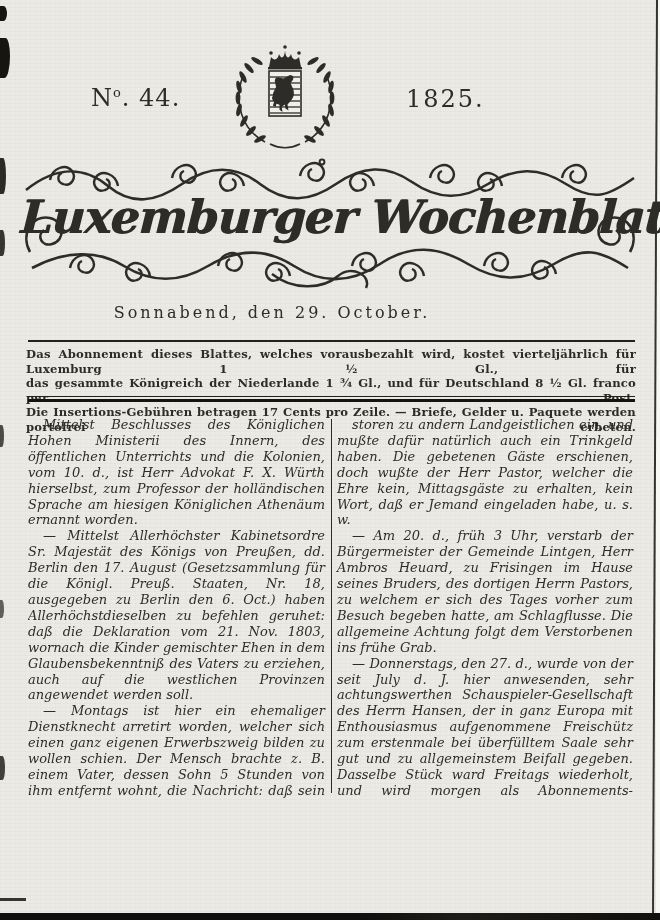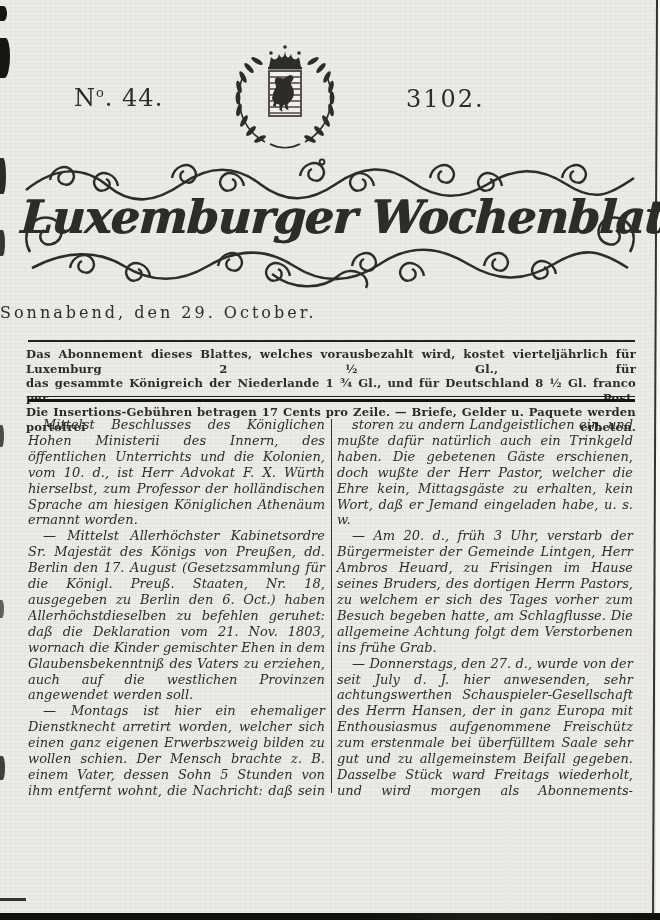--- a/index.html
+++ b/index.html
@@ -23,37 +23,37 @@
   .edge-c{left:0;top:158px;width:6px;height:36px;border-radius:0 60% 60% 0;opacity:.9;}
   .edge-d{left:0;top:230px;width:5px;height:26px;border-radius:0 60% 60% 0;opacity:.85;}
   .edge-e{left:0;top:425px;width:4px;height:22px;opacity:.75;border-radius:0 60% 60% 0;}
   .edge-f{left:0;top:600px;width:4px;height:18px;opacity:.65;border-radius:0 60% 60% 0;}
   .edge-g{left:0;top:756px;width:5px;height:24px;opacity:.8;border-radius:0 60% 60% 0;}
   .edge-h{left:0;top:898px;width:26px;height:3px;opacity:.85;}
   .right-light{right:0;top:0;width:4px;height:920px;background:#f7f7f4;}
   .right-line{right:4px;top:-4px;width:2px;height:930px;background:#35332e;transform:rotate(.25deg);}
   .bottom-band{left:0;bottom:0;width:660px;height:7px;background:linear-gradient(90deg,#100f0d 0 55%,#1d1c19 70%,#100f0d 100%);}
   
-  .issue-no{position:absolute;left:74px;top:84px;font-size:24px;letter-spacing:1px;}
+  .issue-no{position:absolute;left:91px;top:84px;font-size:24px;letter-spacing:1px;}
   .issue-no .sup{font-size:13px;vertical-align:9px;}
   .year{position:absolute;left:406px;top:85px;font-size:24px;letter-spacing:2px;}
   .emblem{position:absolute;left:210px;top:40px;width:150px;height:112px;}
   
   .ornament-band{position:absolute;left:22px;top:156px;width:616px;height:140px;}
   .masthead-text{
     position:absolute;left:20px;top:190px;width:620px;height:72px;
     font-size:46px;font-weight:bold;font-style:italic;
     text-align:center;white-space:nowrap;
     transform:skewX(-3deg);
     text-shadow:1px 0 0 #2e2c28;
     letter-spacing:-1px;
   }
   .date-line{
     position:absolute;left:0;top:303px;width:544px;
-    font-size:16px;letter-spacing:3px;font-weight:500;
+    text-align:center;font-size:16px;letter-spacing:3px;font-weight:500;
   }
   
   .rule-top{position:absolute;left:28px;top:340px;width:607px;height:2px;background:#23211d;}
   .notice{
     position:absolute;left:26px;top:347px;width:610px;
     font-size:11.6px;line-height:14.6px;font-weight:bold;
     letter-spacing:.2px;
   }
   .notice .nline{text-align:justify;text-align-last:justify;}
   .rule-bot-thin{position:absolute;left:28px;top:396px;width:607px;height:1px;background:#23211d;}
@@ -81,21 +81,21 @@
   <div class="artifact edge-d"></div>
   <div class="artifact edge-e"></div>
   <div class="artifact edge-f"></div>
   <div class="artifact edge-g"></div>
   <div class="artifact edge-h"></div>
   <div class="artifact right-light"></div>
   <div class="artifact right-line"></div>
   <div class="artifact bottom-band"></div>
 
   <div class="issue-no"><span>N</span><span class="sup">o</span><span>. 44.</span></div>
-  <div class="year">3102.</div>
+  <div class="year">1825.</div>
 
   <div class="emblem">
     <svg width="150" height="112" viewBox="0 0 150 112">
       <defs>
         <g id="leaf">
             <ellipse rx="6.5" ry="2.4" fill="#2e2c28"></ellipse>
           </g>
       </defs>
 
       <path class="ink-stroke" stroke-width="1.6" d="M55,102 C32,90 23,62 33,36"></path>
@@ -183,21 +183,21 @@
       <path class="ink-stroke" stroke-width="2.4" d="M250,118 C270,134 300,134 316,120 C330,108 350,120 344,132"></path>
     </svg>
   </div>
 
   <div class="masthead-text">Luxemburger Wochenblatt.</div>
 
   <div class="date-line">Sonnabend, den 29. October.</div>
 
   <div class="rule-top"></div>
   <div class="notice">
-    <div class="nline">Das Abonnement dieses Blattes, welches vorausbezahlt wird, kostet vierteljährlich für Luxemburg 2 ½ Gl., für</div>
+    <div class="nline">Das Abonnement dieses Blattes, welches vorausbezahlt wird, kostet vierteljährlich für Luxemburg 1 ½ Gl., für</div>
     <div class="nline">das gesammte Königreich der Niederlande 1 ¾ Gl., und für Deutschland 8 ½ Gl. franco per Post.</div>
     <div class="nline">Die Insertions-Gebühren betragen 17 Cents pro Zeile. — Briefe, Gelder u. Paquete werden portofrei erbeten.</div>
   </div>
   <div class="rule-bot-thin"></div>
   <div class="rule-bot-thick"></div>
 
   <div class="columns">
     <div class="col left">
       <p>Mittelst Beschlusses des Königlichen Hohen Ministerii des Innern, des öffentlichen Unterrichts und die Kolonien, vom 10. d., ist Herr Advokat F. X. Würth hierselbst, zum Professor der holländischen Sprache am hiesigen Königlichen Athenäum ernannt worden.</p>
       <p>— Mittelst Allerhöchster Kabinetsordre Sr. Majestät des Königs von Preußen, dd. Berlin den 17. August (Gesetzsammlung für die Königl. Preuß. Staaten, Nr. 18, ausgegeben zu Berlin den 6. Oct.) haben Allerhöchstdieselben zu befehlen geruhet: daß die Deklaration vom 21. Nov. 1803, wornach die Kinder gemischter Ehen in dem Glaubensbekenntniß des Vaters zu erziehen, auch auf die westlichen Provinzen angewendet werden soll.</p>

